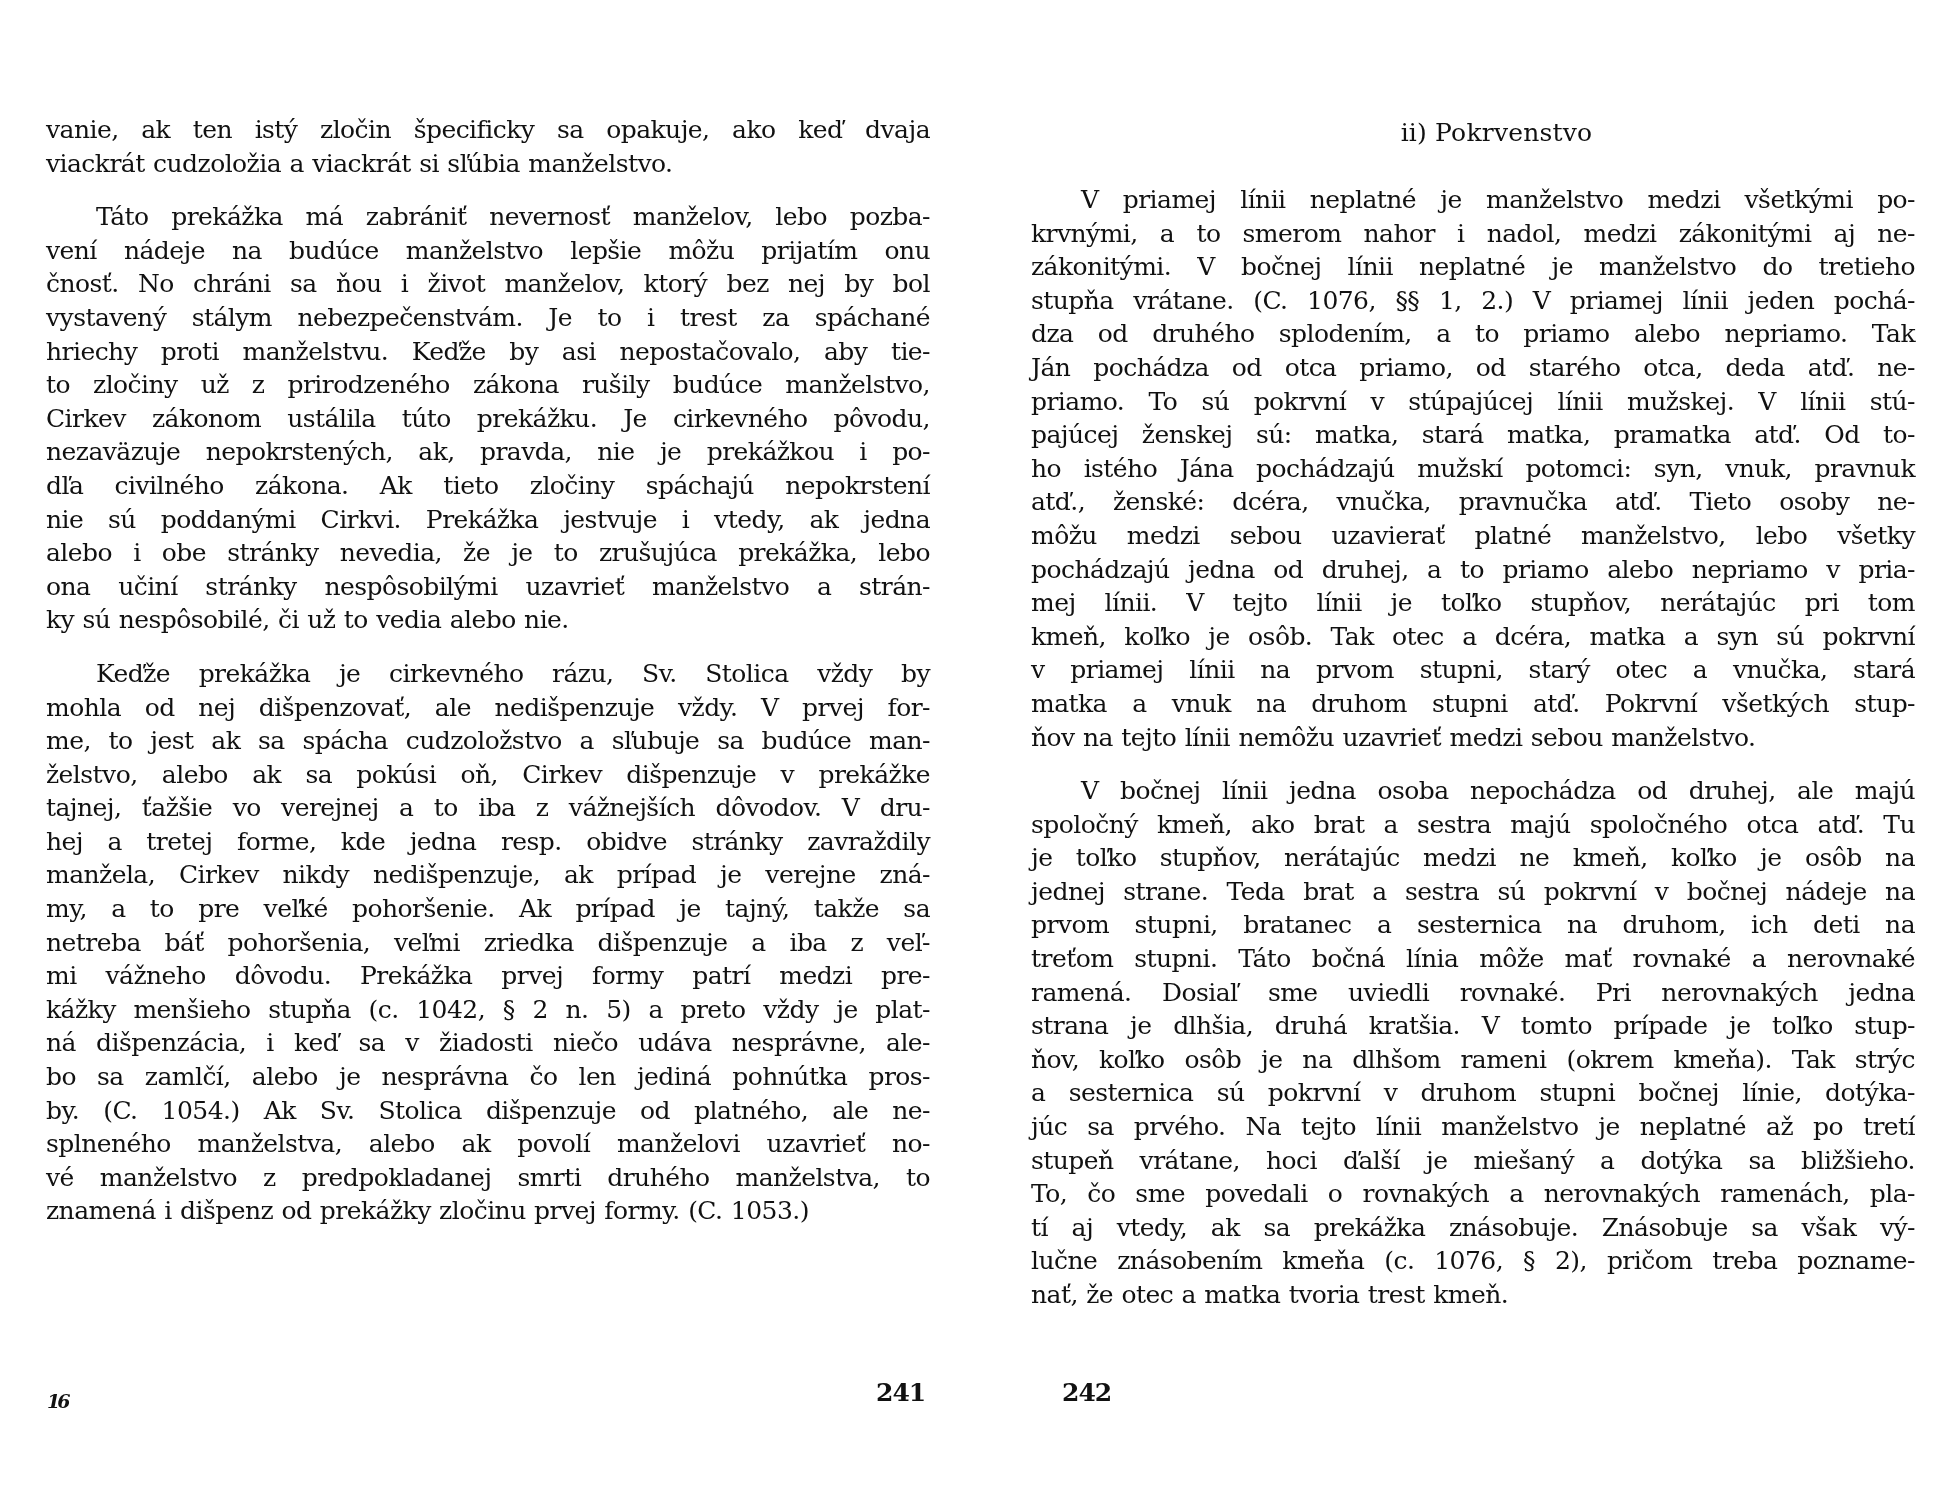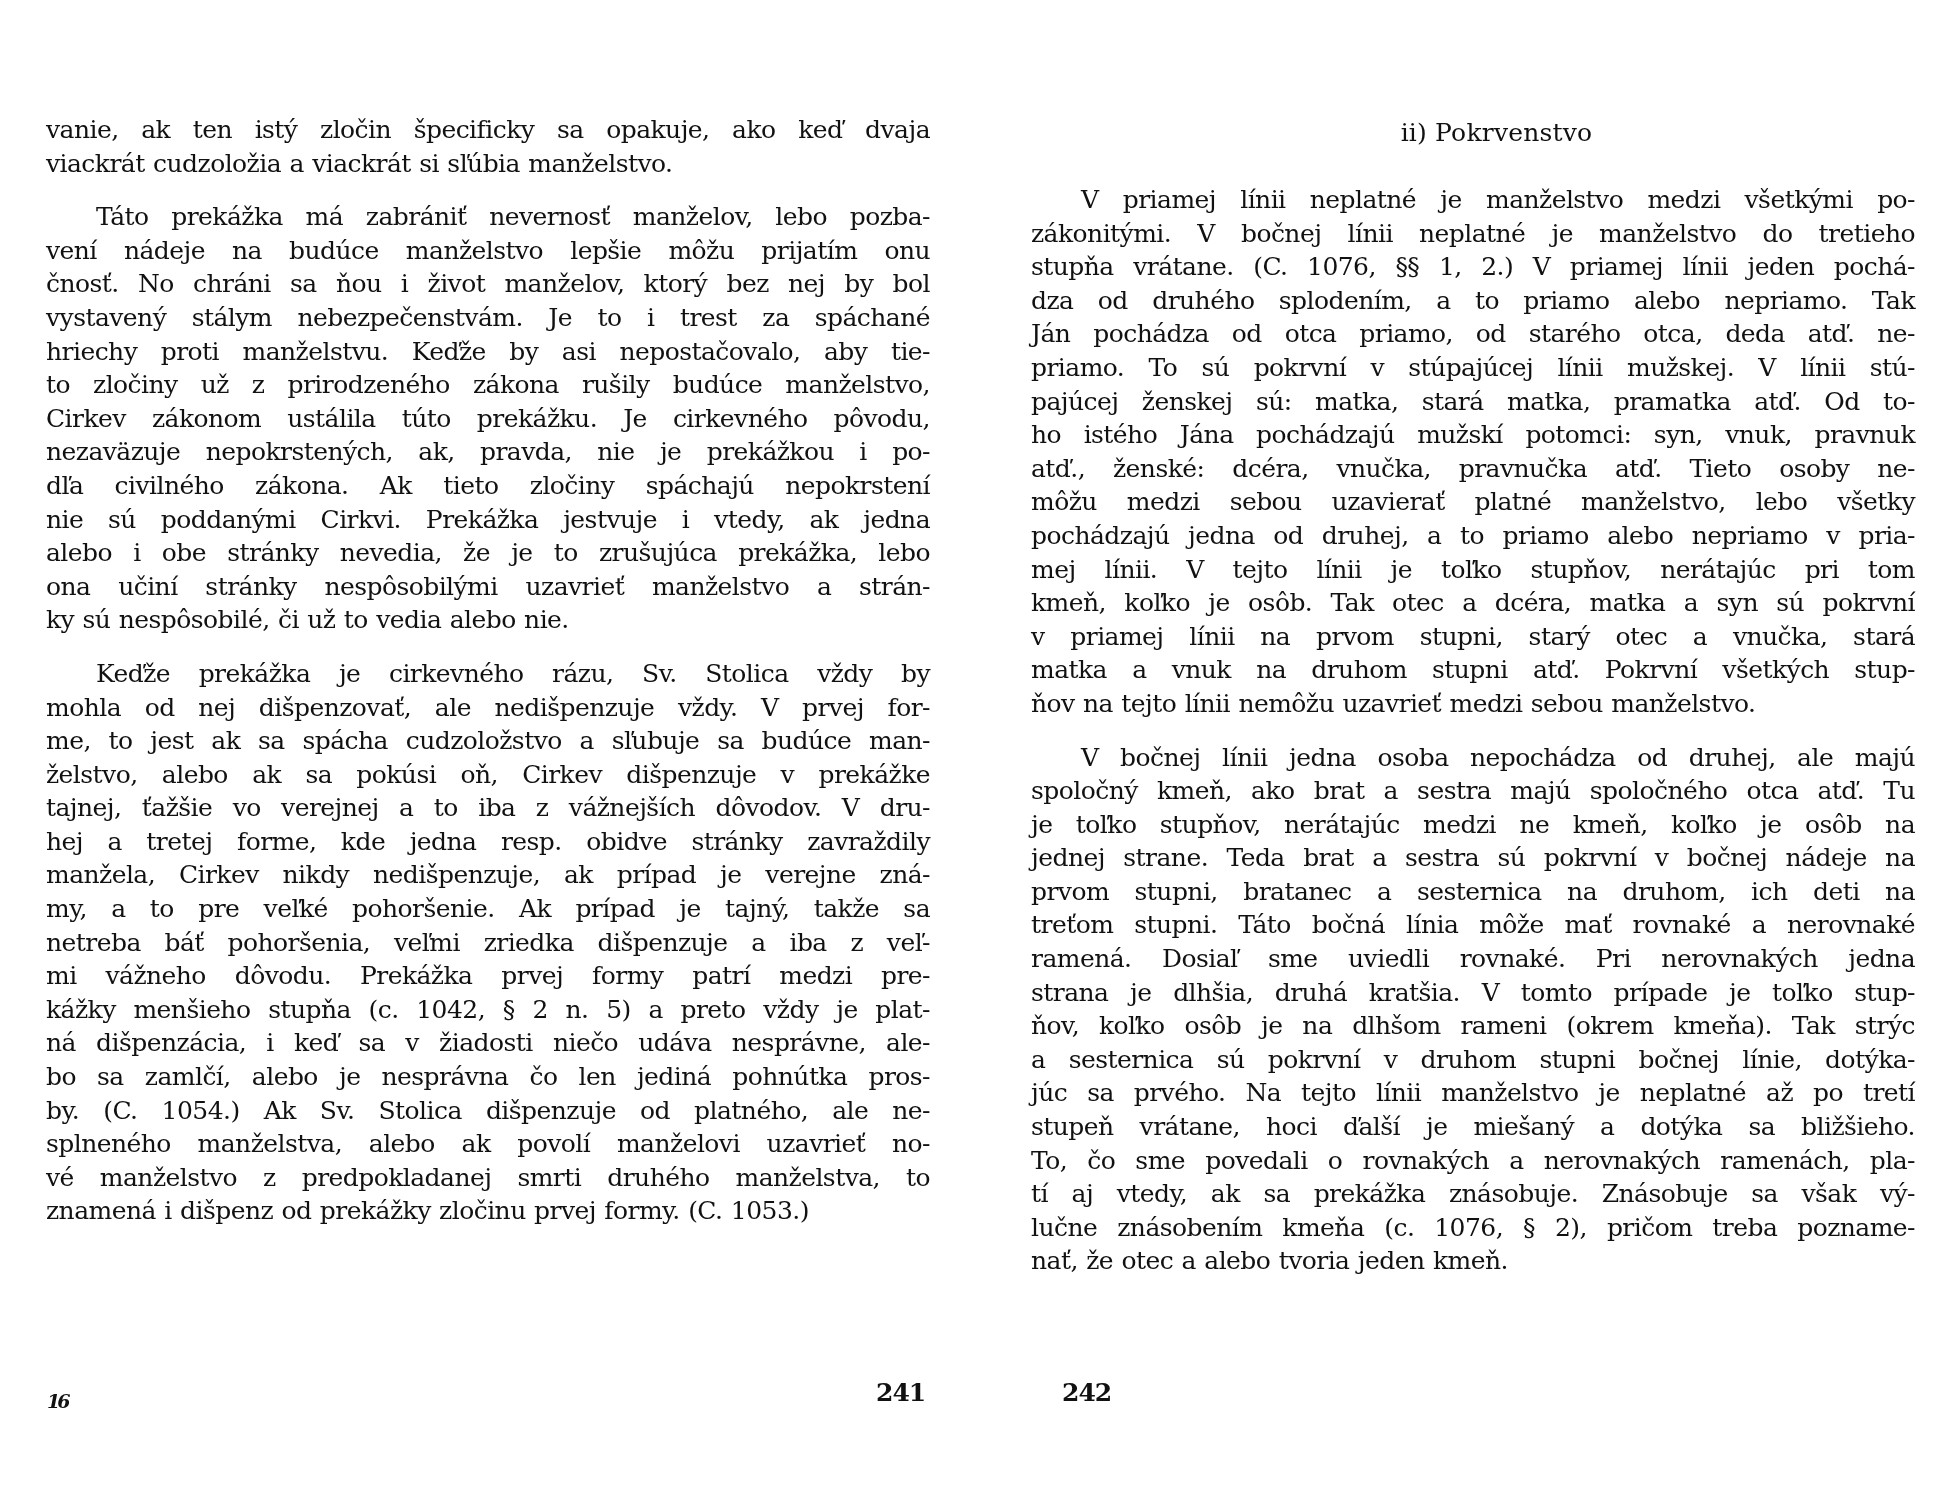--- a/index.html
+++ b/index.html
@@ -145,20 +145,21 @@
     </div>
   <div class="signature-mark">16</div>
   <div class="folio folio-left">241</div>
 </div>
 
 <div class="page page-right">
   <div class="heading">ii) Pokrvenstvo</div>
   <div class="text-block">
       <div class="para">
         <span class="line indent"><span>V priamej línii neplatné je manželstvo medzi všetkými po-</span></span>
+        <span class="line"><span>krvnými, a to smerom nahor i nadol, medzi zákonitými aj ne-</span></span>
         <span class="line"><span>zákonitými. V bočnej línii neplatné je manželstvo do tretieho</span></span>
         <span class="line"><span>stupňa vrátane. (C. 1076, §§ 1, 2.) </span><span class="seg-italic">V priamej línii</span><span> jeden pochá-</span></span>
         <span class="line"><span>dza od druhého splodením, a to priamo alebo nepriamo. Tak</span></span>
         <span class="line"><span>Ján pochádza od otca priamo, od starého otca, deda atď. ne-</span></span>
         <span class="line"><span>priamo. To sú pokrvní v stúpajúcej línii mužskej. V línii stú-</span></span>
         <span class="line"><span>pajúcej ženskej sú: matka, stará matka, pramatka atď. Od to-</span></span>
         <span class="line"><span>ho istého Jána pochádzajú mužskí potomci: syn, vnuk, pravnuk</span></span>
         <span class="line"><span>atď., ženské: dcéra, vnučka, pravnučka atď. Tieto osoby ne-</span></span>
         <span class="line"><span>môžu medzi sebou uzavierať platné manželstvo, lebo všetky</span></span>
         <span class="line"><span>pochádzajú jedna od druhej, a to priamo alebo nepriamo v pria-</span></span>
@@ -177,17 +178,17 @@
         <span class="line"><span>treťom stupni. Táto bočná línia môže mať rovnaké a nerovnaké</span></span>
         <span class="line"><span>ramená. Dosiaľ sme uviedli rovnaké. Pri nerovnakých jedna</span></span>
         <span class="line"><span>strana je dlhšia, druhá kratšia. V tomto prípade je toľko stup-</span></span>
         <span class="line"><span>ňov, koľko osôb je na dlhšom rameni (okrem kmeňa). Tak strýc</span></span>
         <span class="line"><span>a sesternica sú pokrvní v druhom stupni bočnej línie, dotýka-</span></span>
         <span class="line"><span>júc sa prvého. Na tejto línii manželstvo je neplatné až po tretí</span></span>
         <span class="line"><span>stupeň vrátane, hoci ďalší je miešaný a dotýka sa bližšieho.</span></span>
         <span class="line"><span>To, čo sme povedali o rovnakých a nerovnakých ramenách, pla-</span></span>
         <span class="line"><span>tí aj vtedy, ak sa prekážka znásobuje. Znásobuje sa však vý-</span></span>
         <span class="line"><span>lučne znásobením kmeňa (c. 1076, § 2), pričom treba pozname-</span></span>
-        <span class="line last"><span>nať, že otec a alebo tvoria jeden kmeň.</span></span>
+        <span class="line last"><span>nať, že otec a matka tvoria trest kmeň.</span></span>
       </div>
     </div>
   <div class="folio folio-right">242</div>
 </div>
 
 </body></html>

